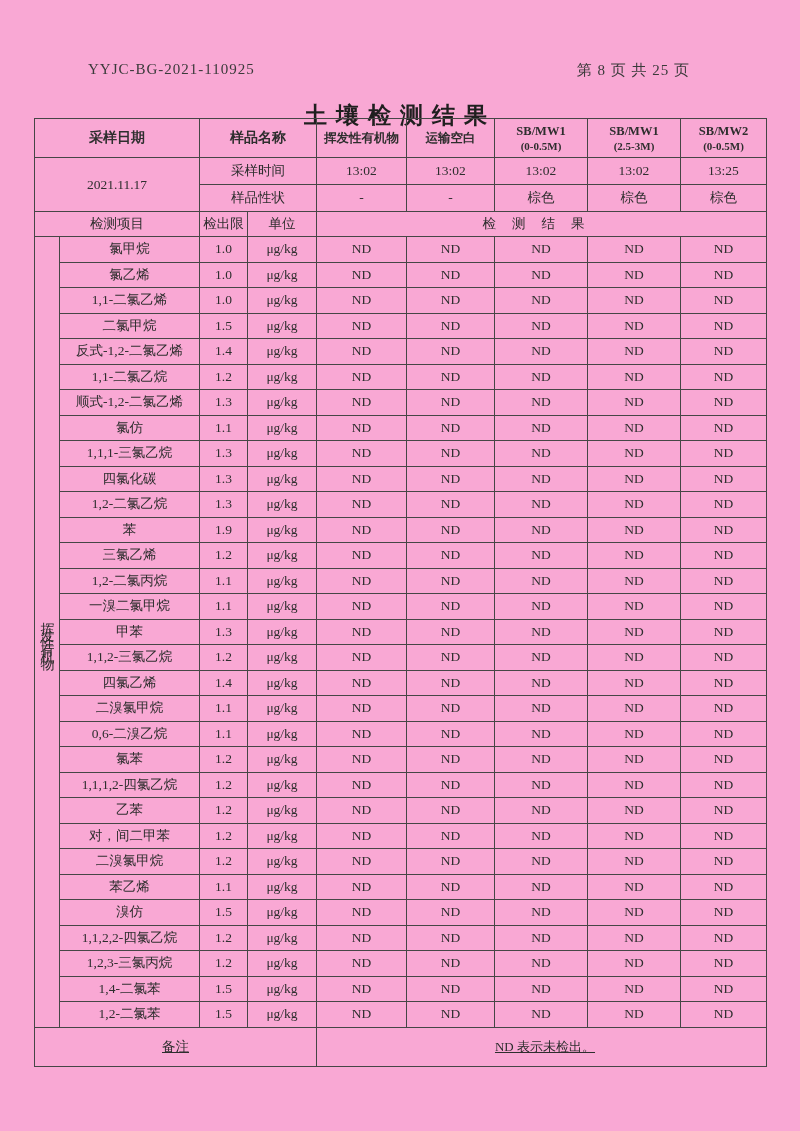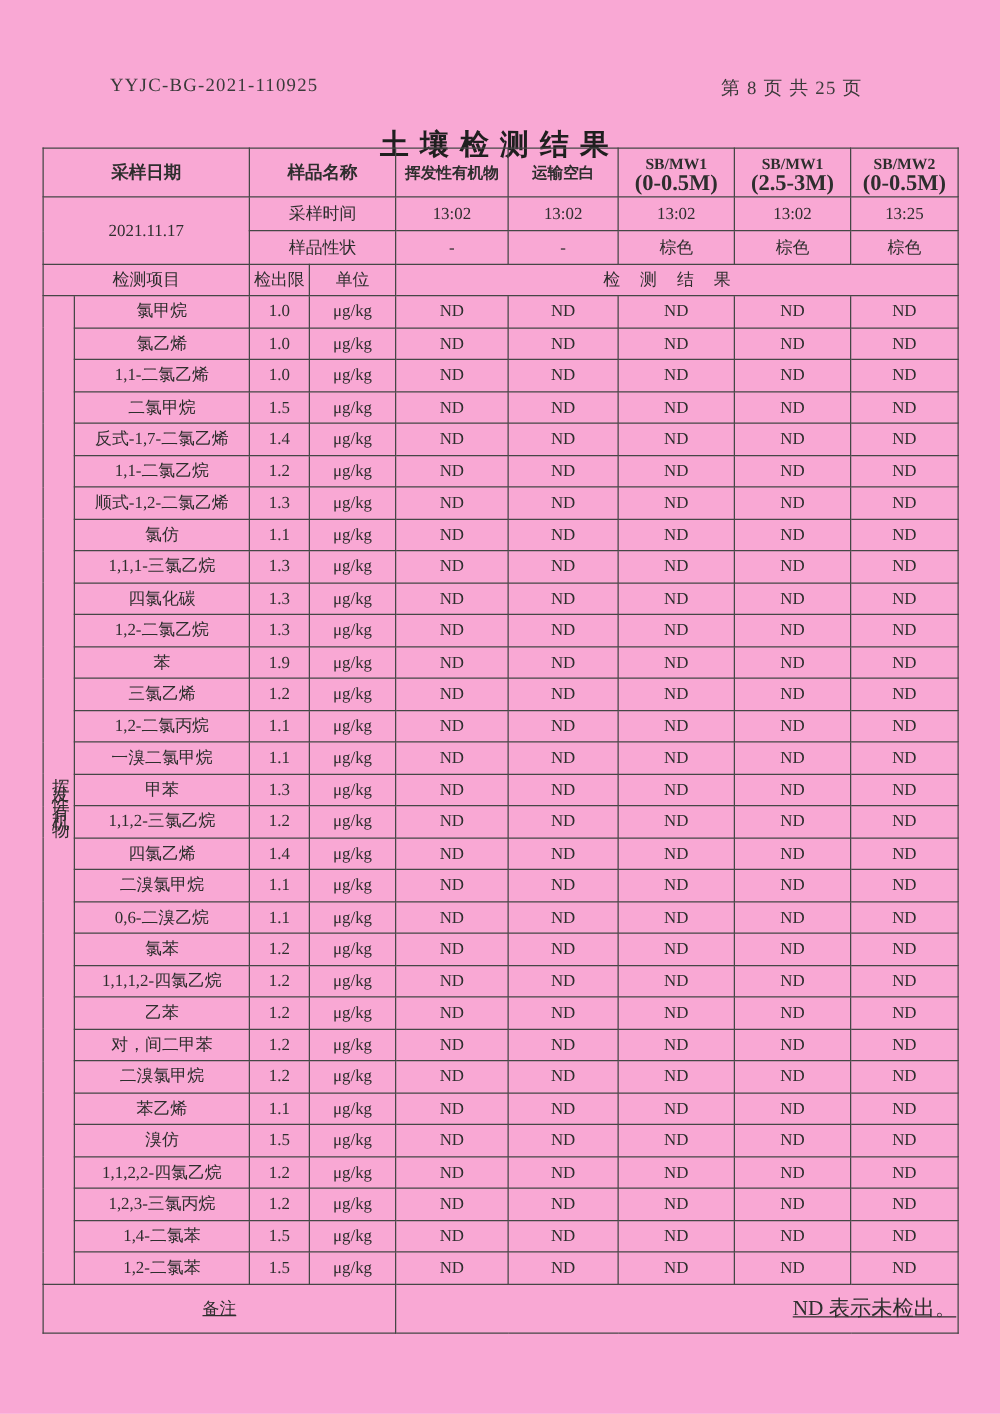--- a/index.html
+++ b/index.html
@@ -27,33 +27,33 @@
     background:transparent;
   }
   td{
     border:1px solid #464646;
     text-align:center;vertical-align:middle;
     padding:0 1px;font-size:13.5px;color:#2e2e2e;
     overflow:hidden;white-space:nowrap;
   }
   tr.r-head td{height:38px;font-size:14px;font-weight:bold;}
   tr.r-head td .l1{line-height:16px;font-size:12.5px;}
-  tr.r-head td .l2{line-height:15px;font-size:18px;}
+  tr.r-head td .l2{line-height:15px;font-size:11px;}
   tr.r-head td.wide-label{font-size:14px;}
   tr.r-time td, tr.r-state td{height:26px;}
   tr.r-subhead td{height:24px;}
   td.result-header-cell{letter-spacing:16px;font-family:Liberation Serif, serif;}
   tr.r-data td{height:24.5px;}
   td.cat-cell{
     writing-mode:vertical-rl;text-orientation:upright;
     letter-spacing:7px;font-size:14px;white-space:normal;
     padding:0;
   }
   tr.r-remark td{height:38px;text-decoration:underline;}
-  td.remark-text{text-align:right;padding-left:8px;font-size:17px;}
+  td.remark-text{text-align:center;padding-left:8px;font-size:13px;}
 </style>
 </head>
 <body>
 
 <div class="page">
 
   <div class="doc-header">
     <span>YYJC-BG-2021-110925</span>
     <span>第 8 页 共 25 页</span>
   </div>
@@ -157,21 +157,21 @@
           <td>二氯甲烷</td>
           <td>1.5</td>
           <td>μg/kg</td>
           <td>ND</td>
           <td>ND</td>
           <td>ND</td>
           <td>ND</td>
           <td>ND</td>
         </tr>
         <tr class="r-data">
-          <td>反式-1,7-二氯乙烯</td>
+          <td>反式-1,2-二氯乙烯</td>
           <td>1.4</td>
           <td>μg/kg</td>
           <td>ND</td>
           <td>ND</td>
           <td>ND</td>
           <td>ND</td>
           <td>ND</td>
         </tr>
         <tr class="r-data">
           <td>1,1-二氯乙烷</td>

